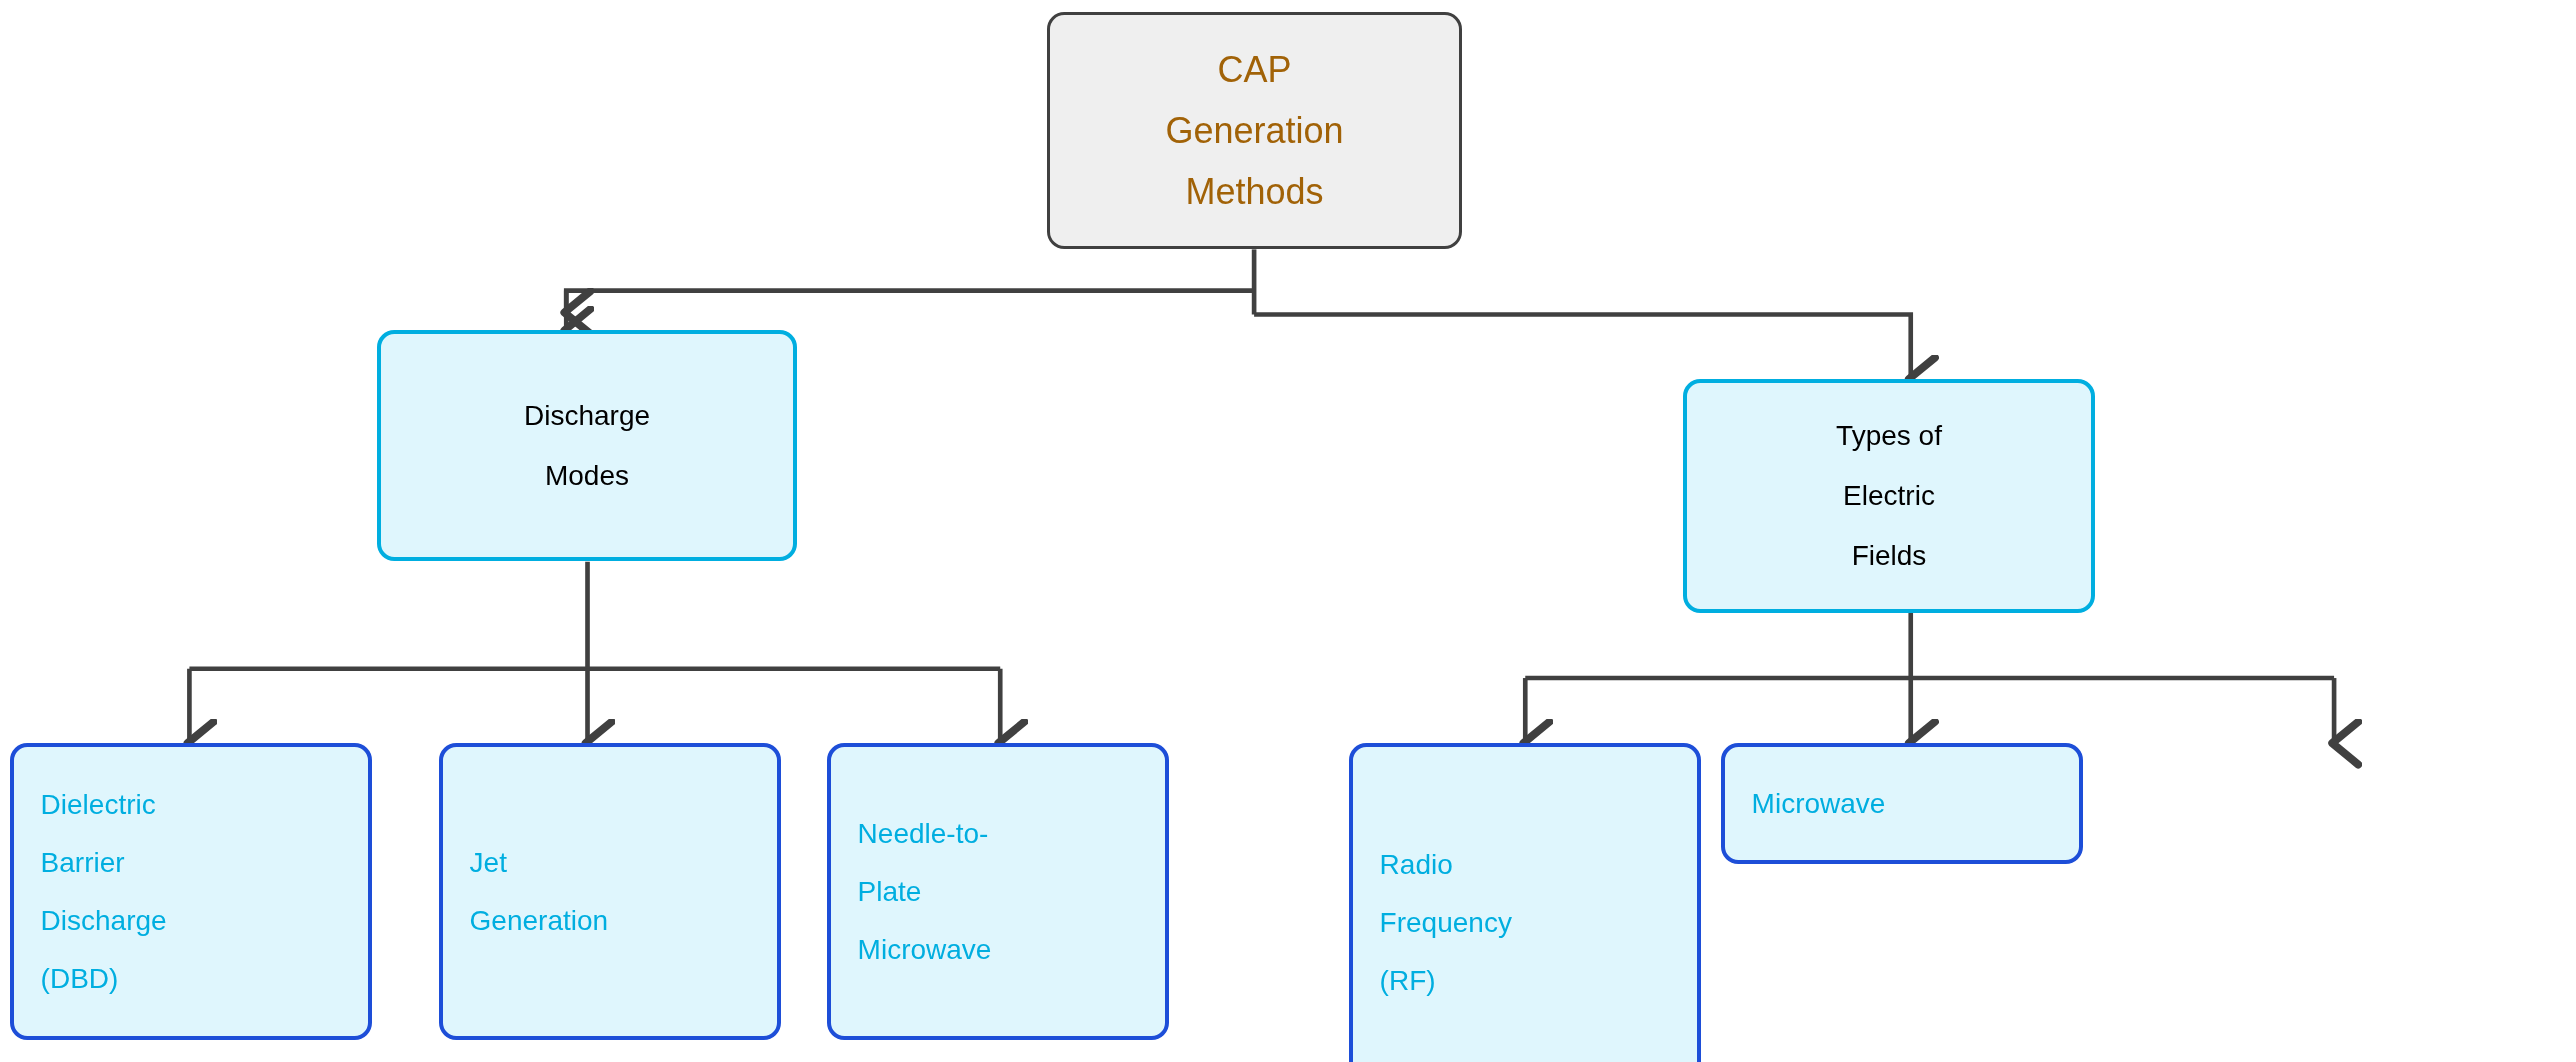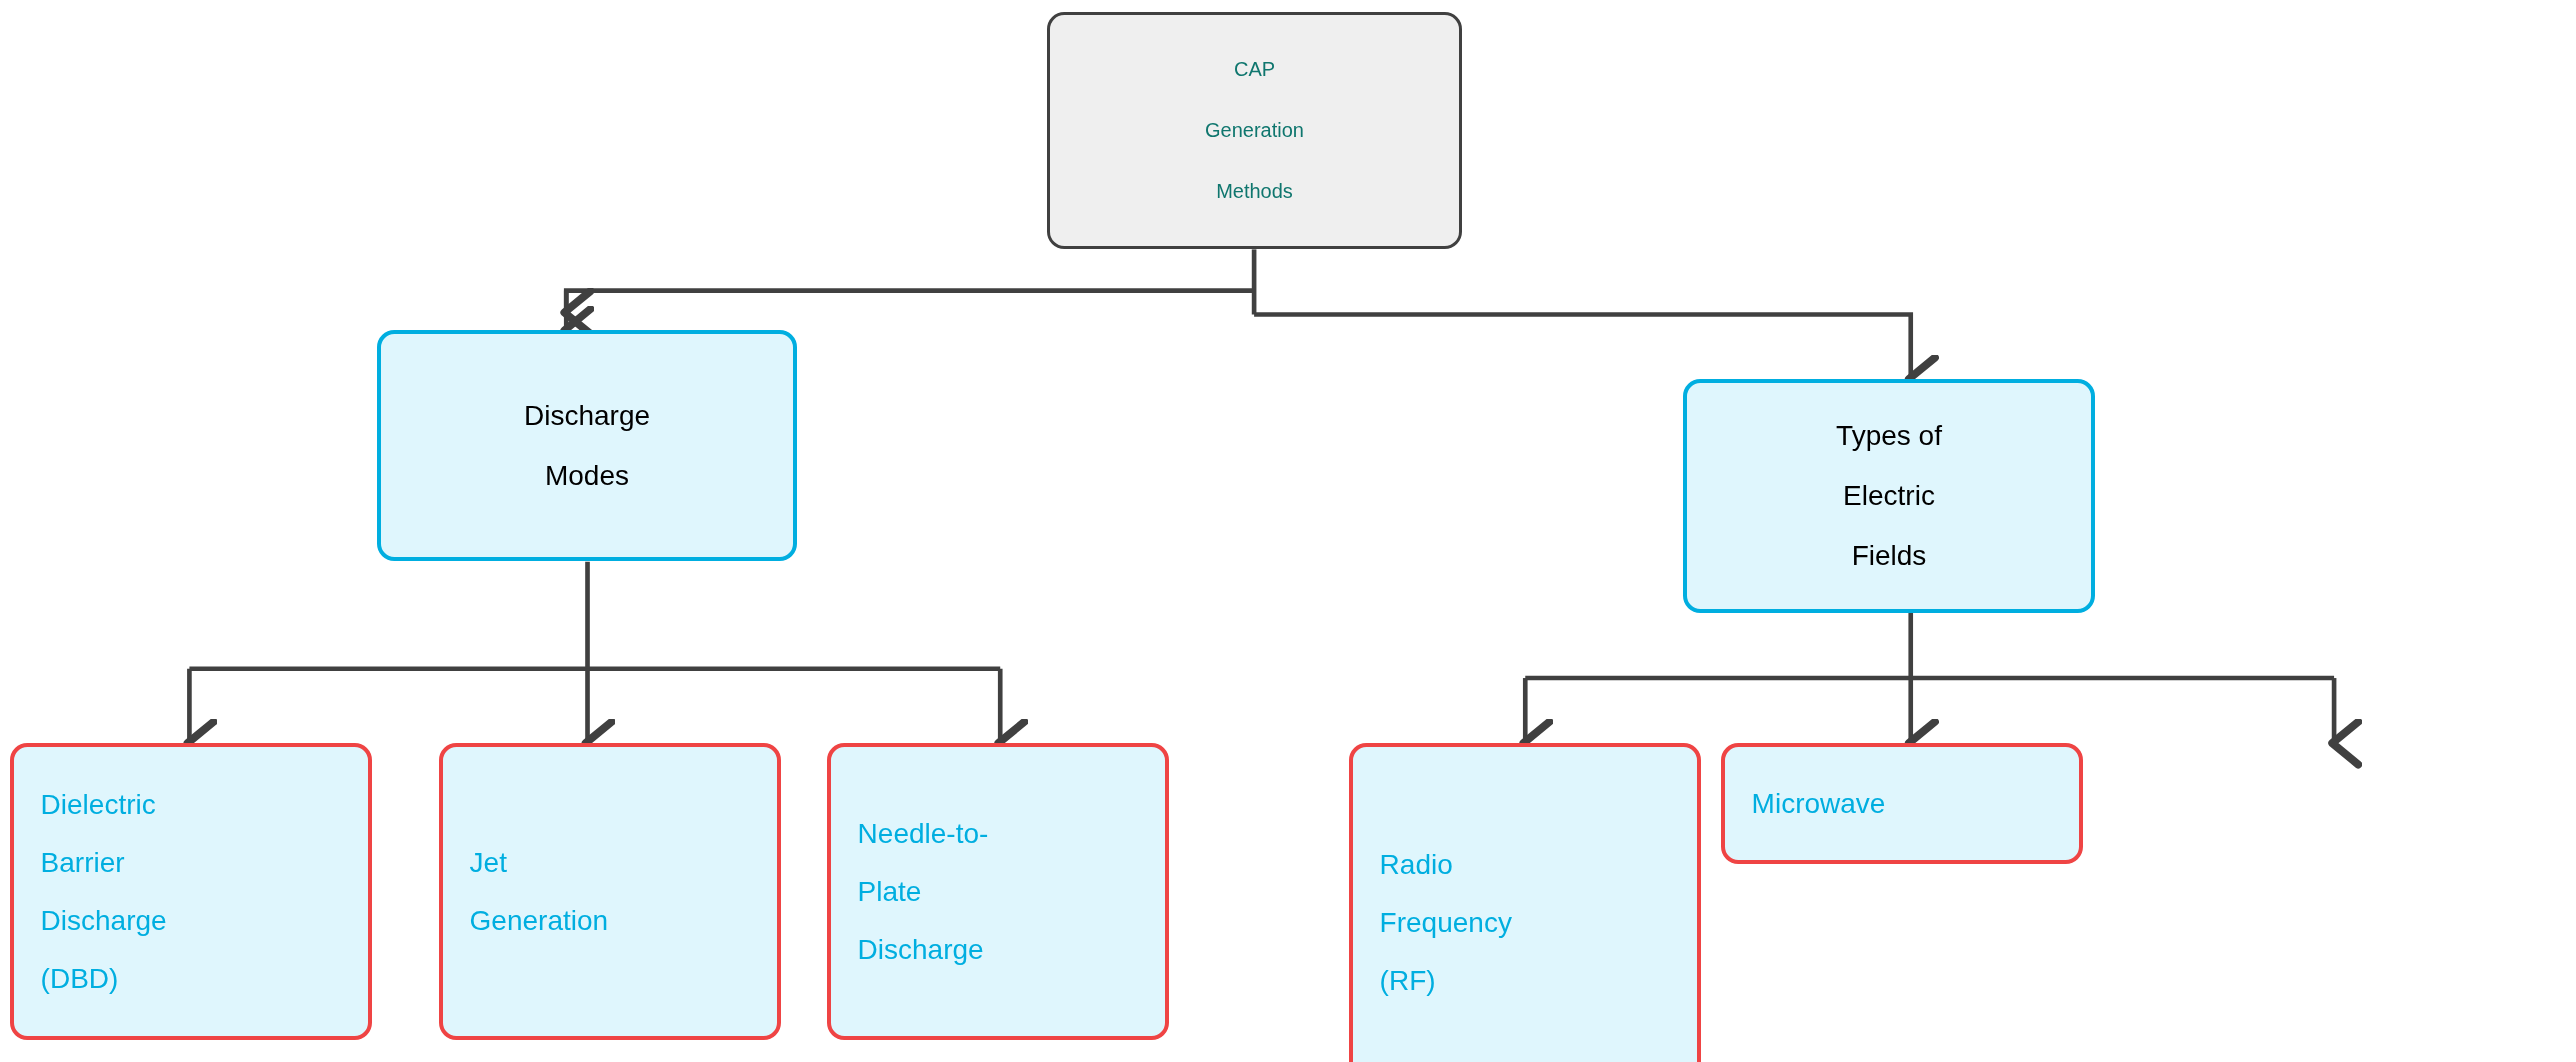--- a/index.html
+++ b/index.html
@@ -36,43 +36,43 @@
     white-space: pre-line;
   }
 
   
   .node.root {
     background: #efefef;
     border: 3.3px solid #404040;
     border-radius: 17.3px;
   }
   .node.root .label {
-    color: #0f766e;
-    font-size: 20px;
+    color: #a16207;
+    font-size: 36px;
     line-height: 61px;
     text-align: center;
   }
 
   
   .node.branch {
     background: #dff6fd;
     border: 4px solid #00aee0;
     border-radius: 17.3px;
   }
   .node.branch .label {
     color: #000000;
     font-size: 28px;
     line-height: 60px;
     text-align: center;
   }
 
   
   .node.leaf {
     background: #dff6fd;
-    border: 4px solid #ef4444;
+    border: 4px solid #1d4ed8;
     border-radius: 17.3px;
   }
   .node.leaf .label {
     color: #00aee0;
     font-size: 28px;
     line-height: 58px;
     text-align: left;
     padding-left: 26.6px;
     box-sizing: border-box;
   }
@@ -137,21 +137,21 @@
   </div>
 
   <div class="node leaf" style="left:439px; top:743px; width:342px; height:297px;">
     <span class="label">Jet
 Generation</span>
   </div>
 
   <div class="node leaf" style="left:827px; top:743px; width:342px; height:297px;">
     <span class="label">Needle-to-
 Plate
-Discharge</span>
+Microwave</span>
   </div>
 
   <div class="node leaf" style="left:1349px; top:743px; width:352px; height:359px;">
     <span class="label">Radio
 Frequency
 (RF)</span>
   </div>
 
   <div class="node leaf" style="left:1721px; top:743px; width:362px; height:121px;">
     <span class="label">Microwave</span>

